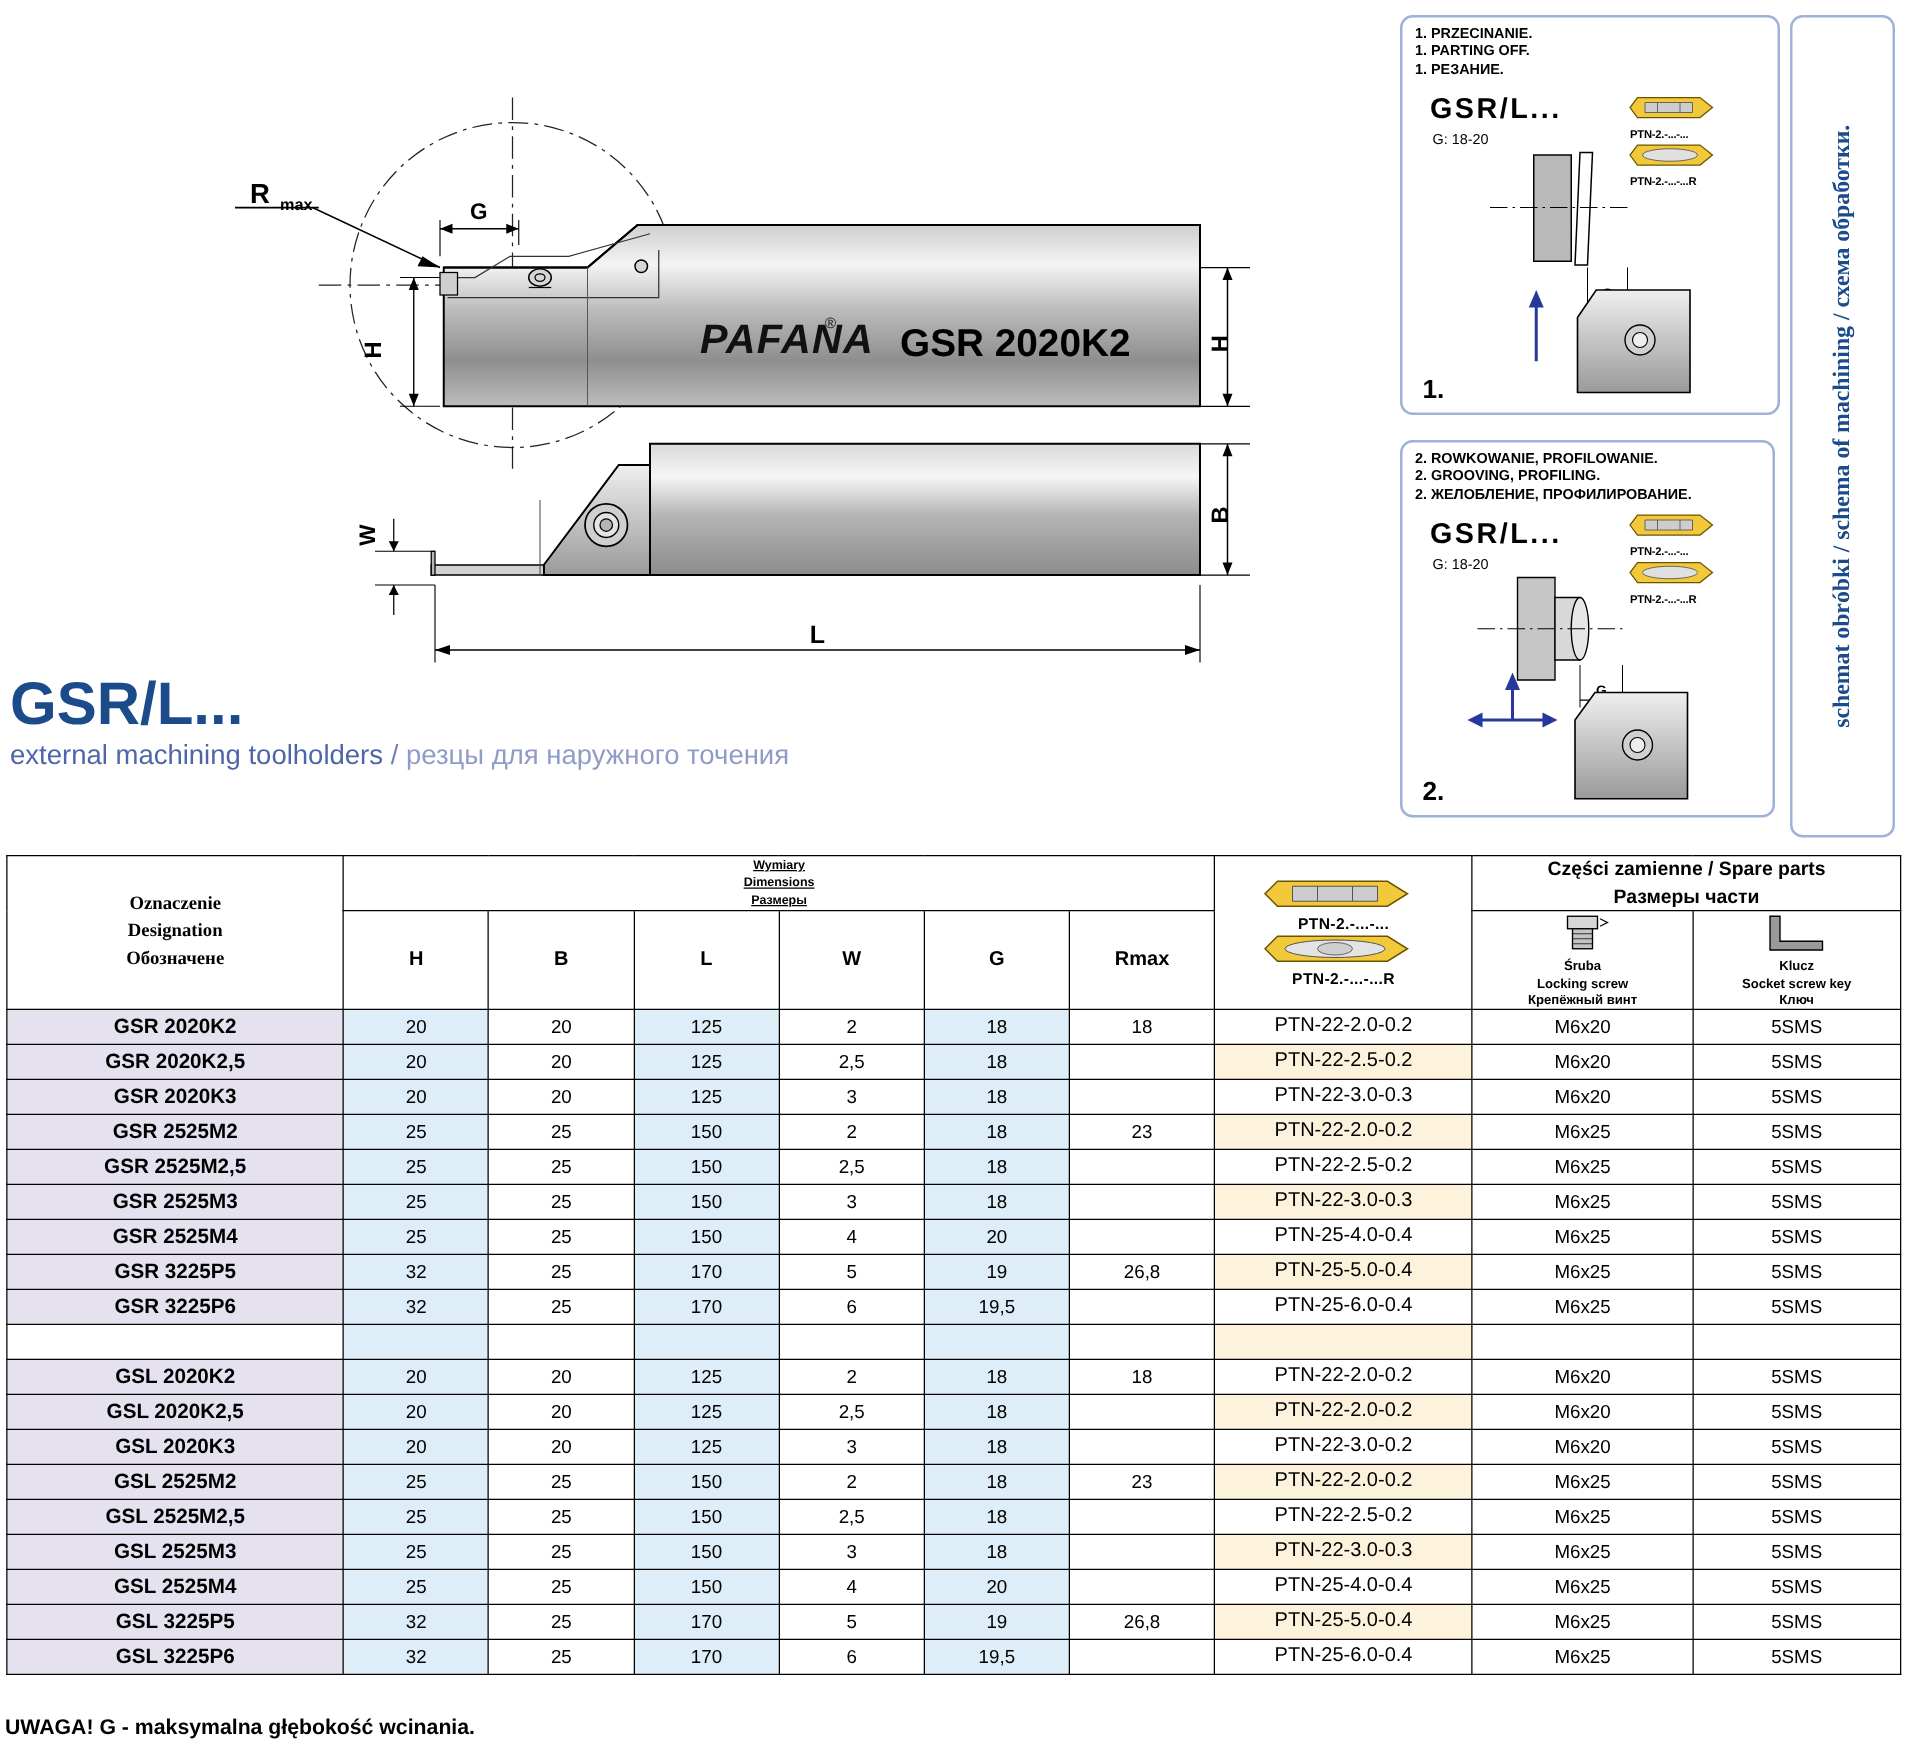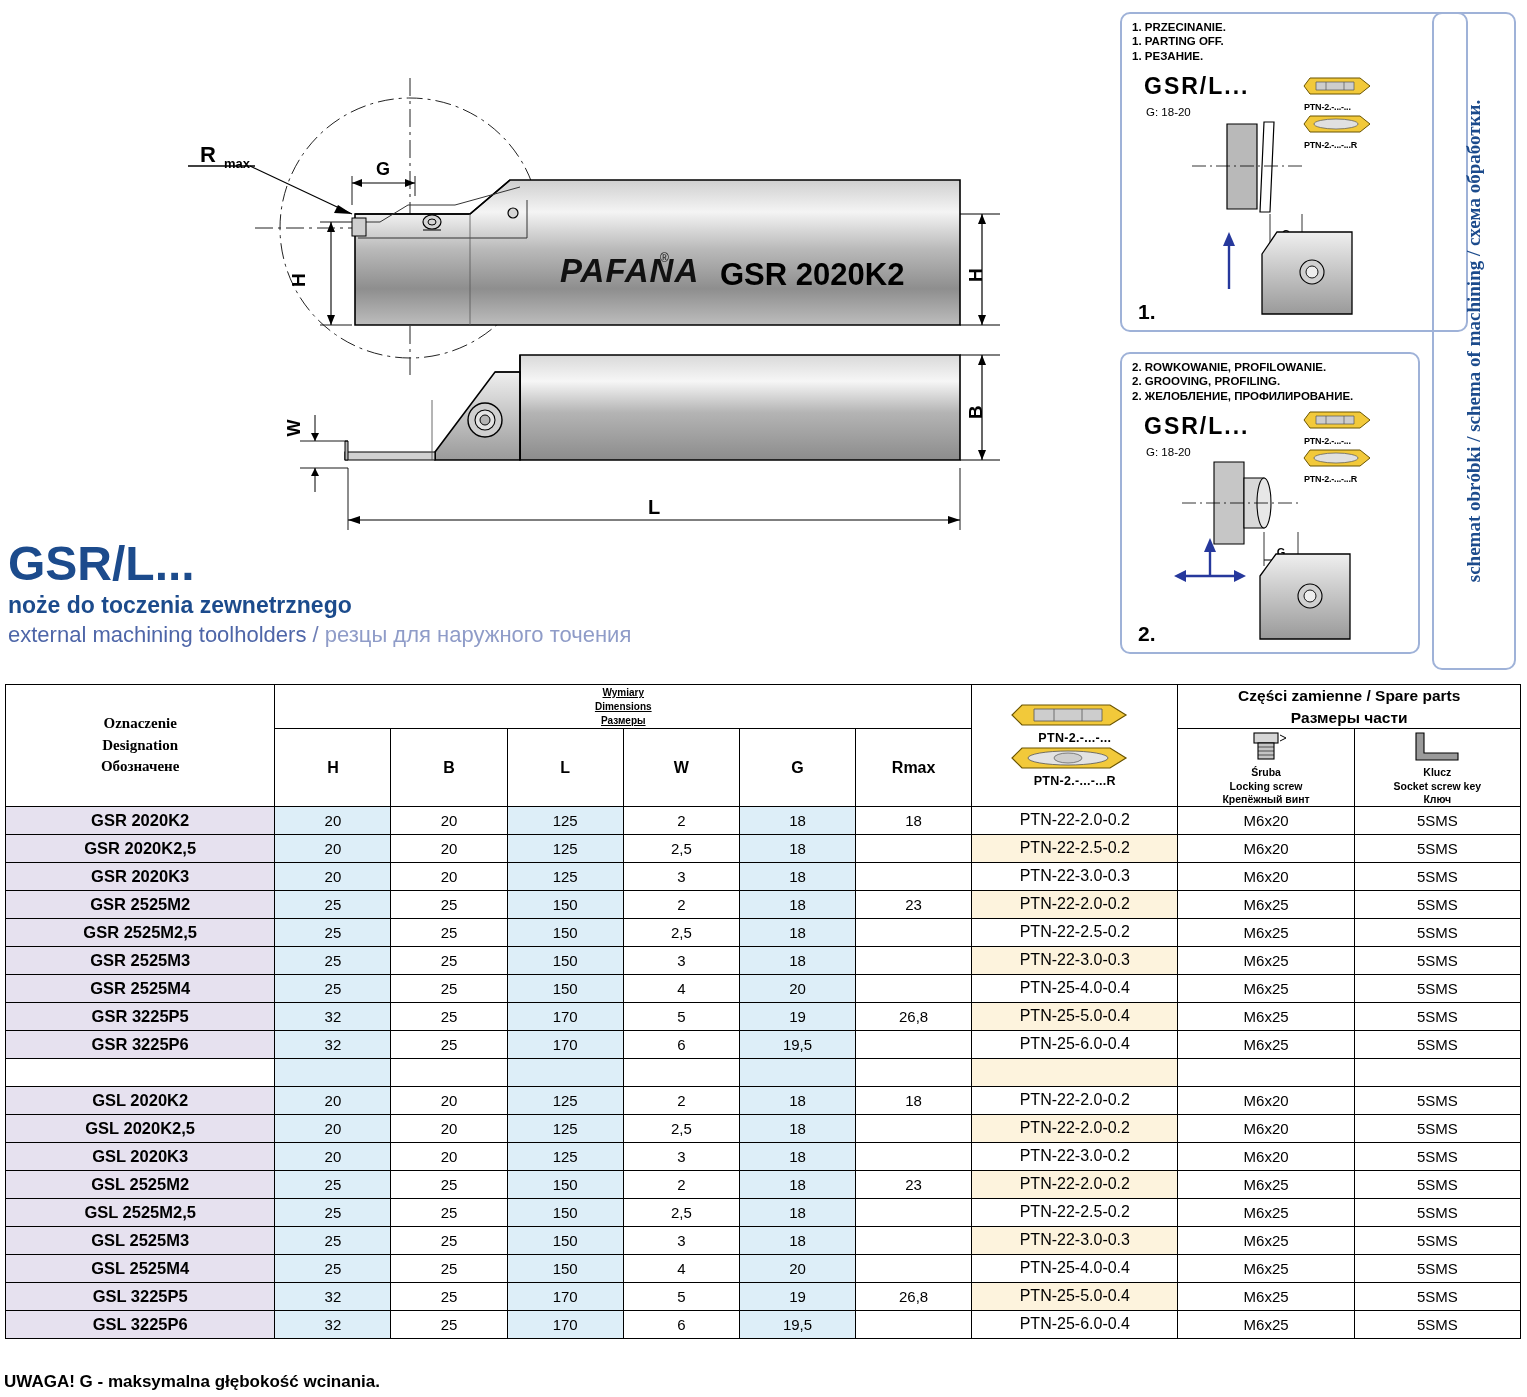--- a/index.html
+++ b/index.html
@@ -55,21 +55,21 @@
   .title-sub2 .ru { color: #8f9cc8; }
 
   
   .panel {
     position: absolute;
     border: 2px solid #9fb2d8;
     border-radius: 10px;
     background: #ffffff;
     box-sizing: border-box;
   }
-  #panel-1 { left: 1120px; top: 12px; width: 348px; height: 320px; }
+  #panel-1 { left: 1120px; top: 12px; width: 304px; height: 320px; }
   #panel-2 { left: 1120px; top: 352px; width: 300px; height: 302px; }
 
   .panel-head {
     font-size: 11.5px;
     font-weight: bold;
     line-height: 1.25;
     padding: 6px 0 0 10px;
   }
   .panel-title {
     font-size: 23px;
@@ -303,21 +303,20 @@
     <line x1="960" y1="468" x2="960" y2="530" stroke="#000" stroke-width="0.9"></line>
     <line x1="348" y1="520" x2="960" y2="520" stroke="#000" stroke-width="1.2"></line>
     <polygon points="348,520 360,516 360,524" fill="#000"></polygon>
     <polygon points="960,520 948,516 948,524" fill="#000"></polygon>
     <text x="654" y="514" font-size="20" font-weight="bold" text-anchor="middle">L</text>
   </svg>
 </div>
 
 <div class="title-block">
   <div class="title-main">GSR/L...</div>
-  <div class="title-sub1">noże do toczenia zewnetrznego</div>
   <div class="title-sub2">
     <span class="en">external machining toolholders</span><span> / </span><span class="ru">резцы для наружного точения</span>
   </div>
 </div>
 
 <div class="panel" id="panel-1">
   <div class="panel-head">
     <div>1. PRZECINANIE.</div>
     <div>1. PARTING OFF.</div>
     <div>1. РЕЗАНИЕ.</div>

